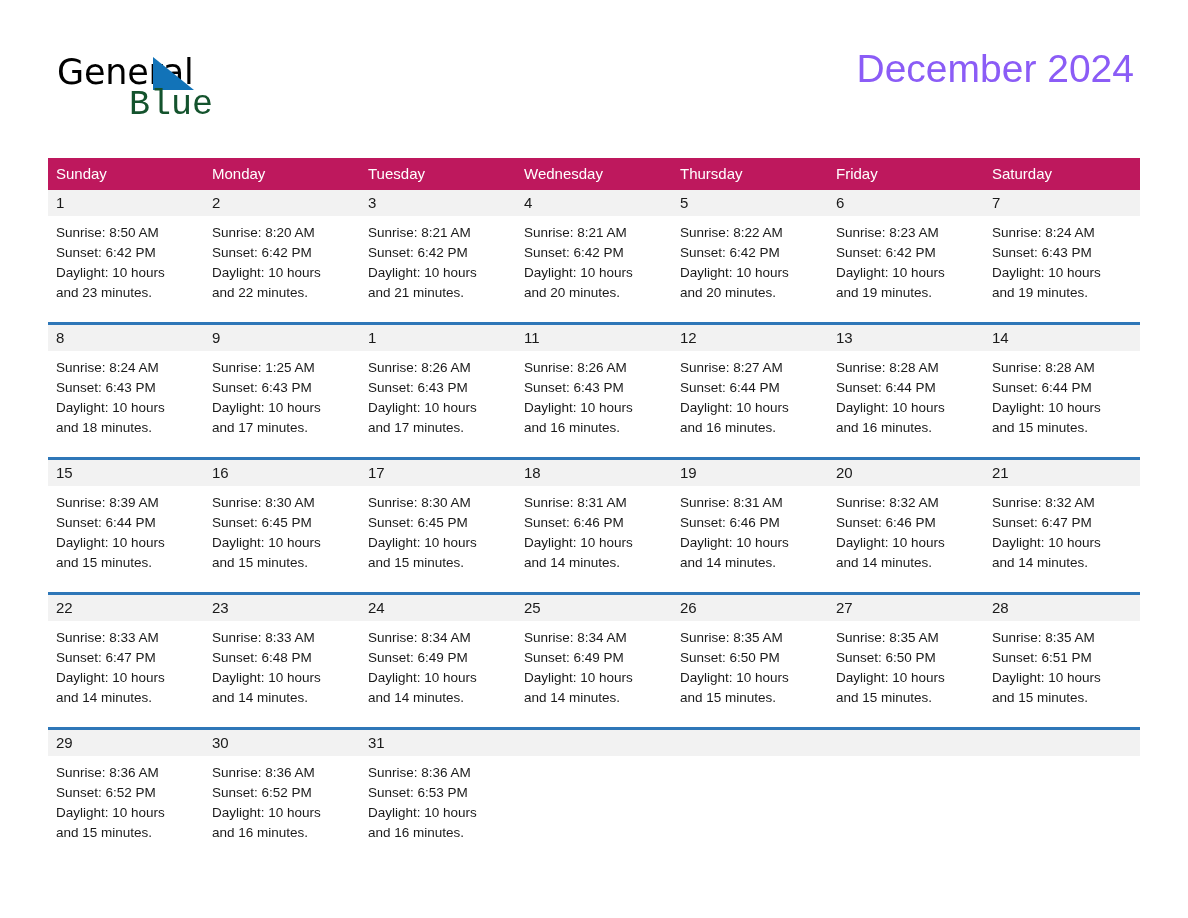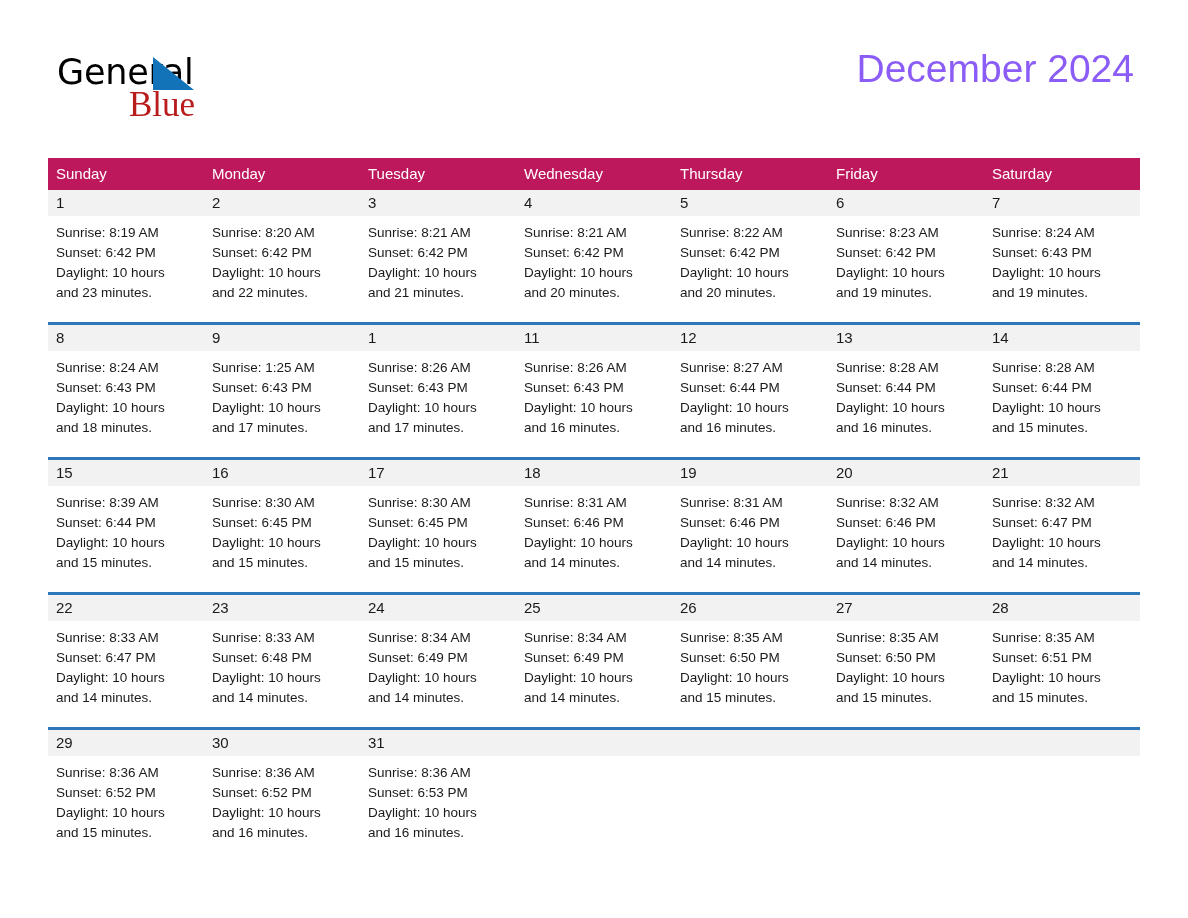--- a/index.html
+++ b/index.html
@@ -55,22 +55,22 @@
     height: 0;
     border-left: 41px solid #1273b8;
     border-top: 33px solid transparent;
   }
   .logo-blue {
     position: absolute;
     left: 72px;
     top: 33px;
     font-size: 35px;
     line-height: 40px;
-    color: #b91c1c;
-    font-family: Liberation Serif, serif;
+    color: #14532d;
+    font-family: Liberation Mono, monospace;
     font-weight: 400;
   }
   .title-block {
     position: absolute;
     right: 54px;
     top: 45px;
     text-align: right;
   }
   .cal-title {
     font-size: 39px;
@@ -192,21 +192,21 @@
         <th>Saturday</th>
       </tr>
     </thead>
     <tbody>
 
       <tr class="week-row first-week">
         <td>
             <div class="cell">
               <div class="daynum-band">1</div>
               <div class="cell-body">
-                <div>Sunrise: 8:19 AM</div>
+                <div>Sunrise: 8:50 AM</div>
                 <div>Sunset: 6:42 PM</div>
                 <div>Daylight: 10 hours</div>
                 <div>and 23 minutes.</div>
               </div>
             </div>
           </td>
         <td>
             <div class="cell">
               <div class="daynum-band">2</div>
               <div class="cell-body">

